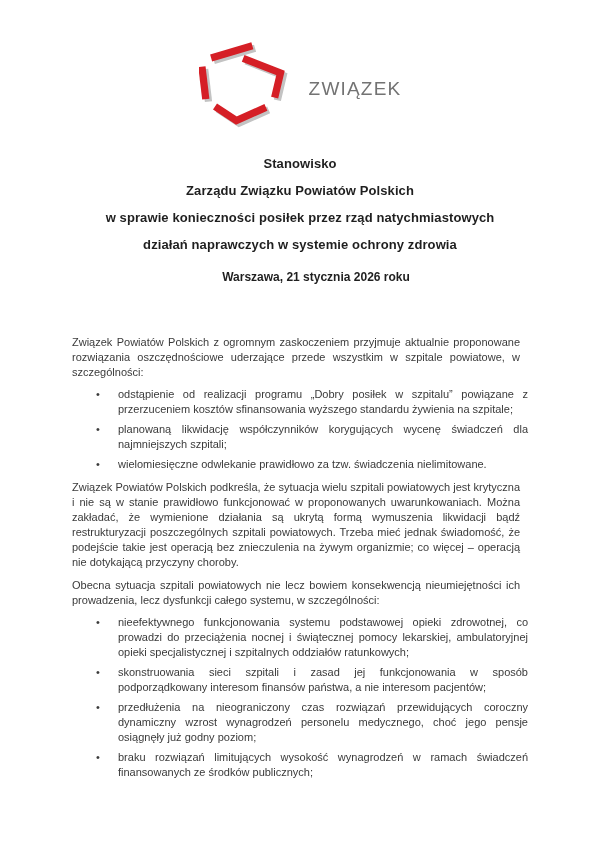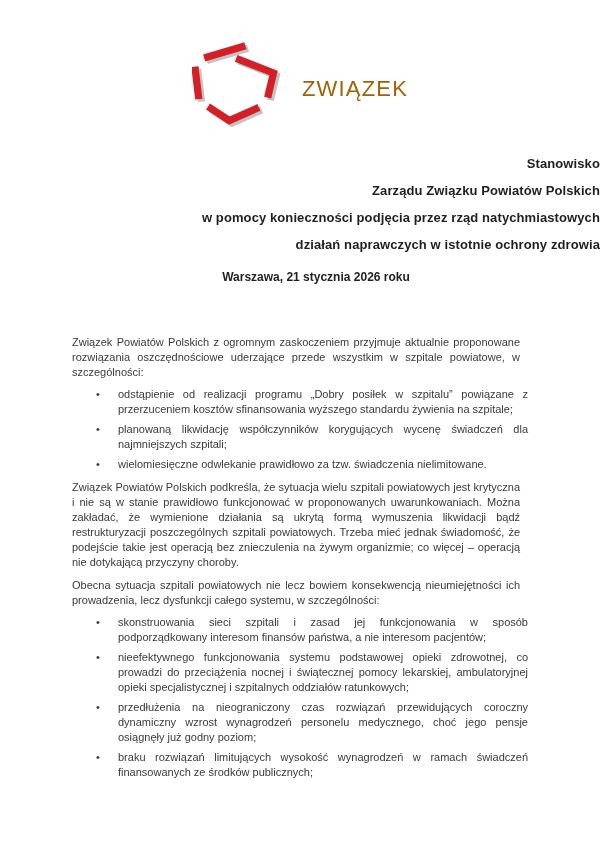--- a/index.html
+++ b/index.html
@@ -23,29 +23,29 @@
   .logo-row {
     display: flex;
     justify-content: center;
     align-items: center;
     gap: 13px;
     height: 108px;
     margin-bottom: 8px;
   }
   .logo-mark { display: block; }
   .logo-text {
-    font-size: 22px;
+    font-size: 19px;
     line-height: 27px;
     letter-spacing: 1.2px;
-    color: #a16207;
+    color: #737373;
     font-weight: 400;
   }
 
   
-  .title-block { text-align: right; }
+  .title-block { text-align: center; }
   .title-line {
     font-weight: bold;
     font-size: 13px;
     line-height: 27px;
     color: #1f1f1f;
     letter-spacing: 0.1px;
   }
   .date-line {
     text-align: center;
     font-weight: bold;
@@ -109,22 +109,22 @@
       </g>
     </svg>
     <div class="logo-text">
       <div>ZWIĄZEK</div>
     </div>
   </div>
 
   <div class="title-block">
     <div class="title-line">Stanowisko</div>
     <div class="title-line">Zarządu Związku Powiatów Polskich</div>
-    <div class="title-line">w pomocy konieczności podjęcia przez rząd natychmiastowych</div>
-    <div class="title-line">działań naprawczych w istotnie ochrony zdrowia</div>
+    <div class="title-line">w sprawie konieczności posiłek przez rząd natychmiastowych</div>
+    <div class="title-line">działań naprawczych w systemie ochrony zdrowia</div>
   </div>
 
   <div class="date-line">Warszawa, 21 stycznia 2026 roku</div>
 
   <div class="content">
 
     <p class="tight">Związek Powiatów Polskich z ogromnym zaskoczeniem przyjmuje aktualnie proponowane rozwiązania oszczędnościowe uderzające przede wszystkim w szpitale powiatowe, w szczególności:</p>
 
     <ul class="doc-list">
       <li>
@@ -137,24 +137,24 @@
         <span>wielomiesięczne odwlekanie prawidłowo za tzw. świadczenia nielimitowane.</span>
       </li>
     </ul>
 
     <p>Związek Powiatów Polskich podkreśla, że sytuacja wielu szpitali powiatowych jest krytyczna i nie są w stanie prawidłowo funkcjonować w proponowanych uwarunkowaniach. Można zakładać, że wymienione działania są ukrytą formą wymuszenia likwidacji bądź restrukturyzacji poszczególnych szpitali powiatowych. Trzeba mieć jednak świadomość, że podejście takie jest operacją bez znieczulenia na żywym organizmie; co więcej – operacją nie dotykającą przyczyny choroby.</p>
 
     <p class="tight">Obecna sytuacja szpitali powiatowych nie lecz bowiem konsekwencją nieumiejętności ich prowadzenia, lecz dysfunkcji całego systemu, w szczególności:</p>
 
     <ul class="doc-list">
       <li>
-        <span>skonstruowania sieci szpitali i zasad jej funkcjonowania w sposób podporządkowany interesom finansów państwa, a nie interesom pacjentów;</span>
+        <span>nieefektywnego funkcjonowania systemu podstawowej opieki zdrowotnej, co prowadzi do przeciążenia nocnej i świątecznej pomocy lekarskiej, ambulatoryjnej opieki specjalistycznej i szpitalnych oddziałów ratunkowych;</span>
       </li>
       <li>
-        <span>nieefektywnego funkcjonowania systemu podstawowej opieki zdrowotnej, co prowadzi do przeciążenia nocnej i świątecznej pomocy lekarskiej, ambulatoryjnej opieki specjalistycznej i szpitalnych oddziałów ratunkowych;</span>
+        <span>skonstruowania sieci szpitali i zasad jej funkcjonowania w sposób podporządkowany interesom finansów państwa, a nie interesom pacjentów;</span>
       </li>
       <li>
         <span>przedłużenia na nieograniczony czas rozwiązań przewidujących coroczny dynamiczny wzrost wynagrodzeń personelu medycznego, choć jego pensje osiągnęły już godny poziom;</span>
       </li>
       <li>
         <span>braku rozwiązań limitujących wysokość wynagrodzeń w ramach świadczeń finansowanych ze środków publicznych;</span>
       </li>
     </ul>
 
   </div>

